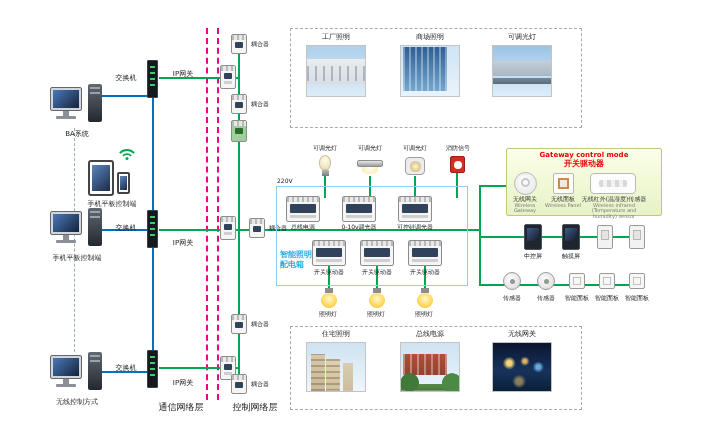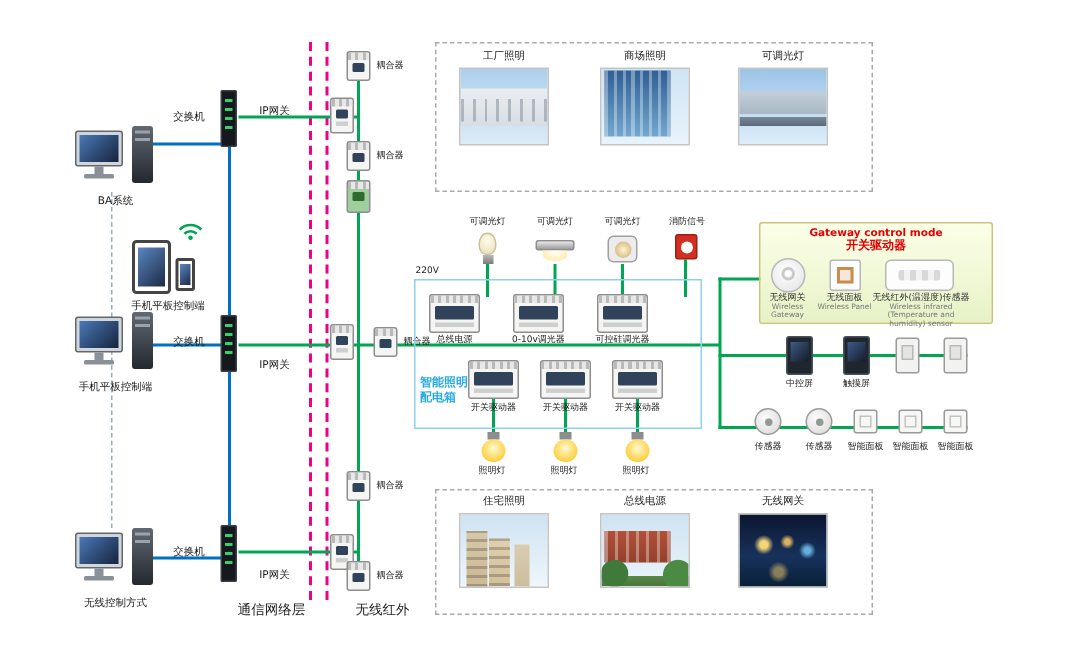--- a/index.html
+++ b/index.html
@@ -447,15 +447,15 @@
   <div class="spanel" style="left:599px;top:273px">
       <div class="k"></div>
     </div>
   <div class="lbl s6" style="left:589px;top:294px;width:36px">智能面板</div>
   <div class="spanel" style="left:629px;top:273px">
       <div class="k"></div>
     </div>
   <div class="lbl s6" style="left:619px;top:294px;width:36px">智能面板</div>
 
   <div class="lbl s9" style="left:150px;top:402px;width:62px">通信网络层</div>
-  <div class="lbl s9" style="left:224px;top:402px;width:62px">无线红外</div>
+  <div class="lbl s9" style="left:224px;top:402px;width:62px">控制网络层</div>
 
 </div>
 
 </body></html>

